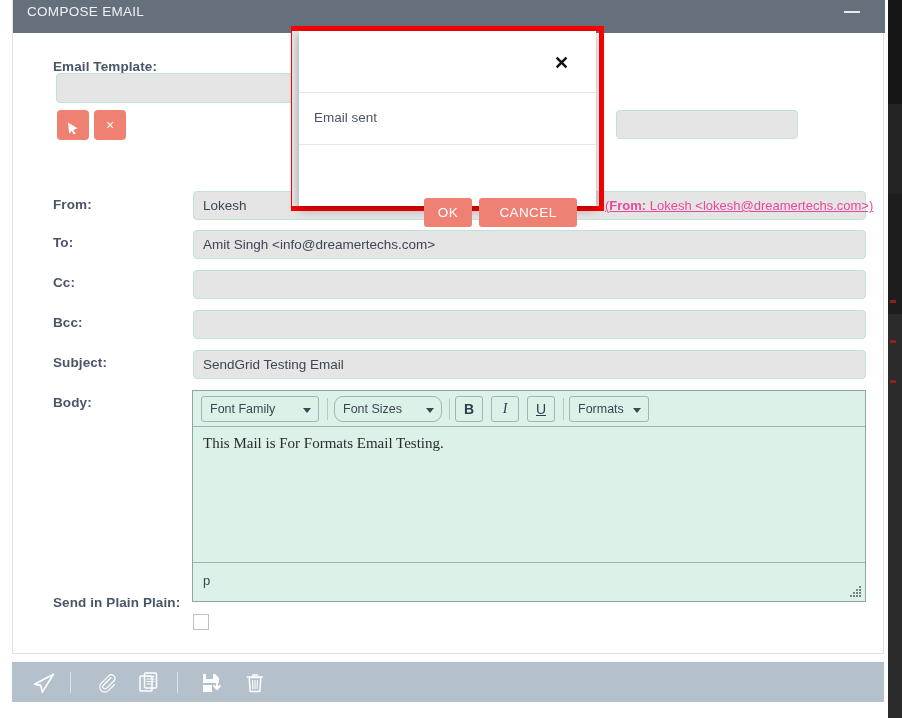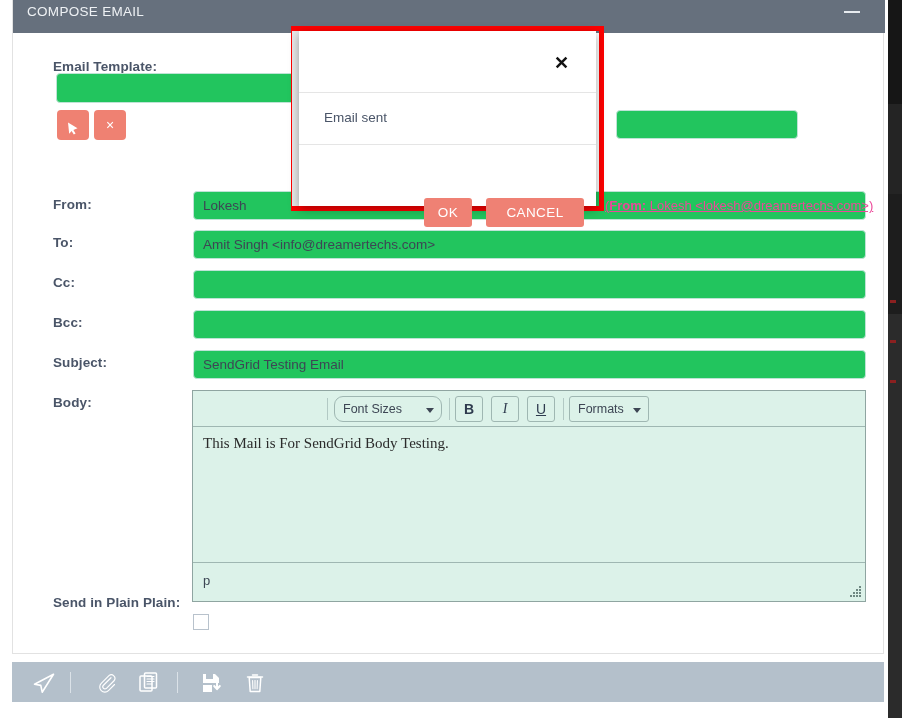--- a/index.html
+++ b/index.html
@@ -75,21 +75,21 @@
     position: absolute;
     font-size: 13.5px;
     font-weight: bold;
     color: #4a5568;
     letter-spacing: .1px;
   }
 
   .field {
     position: absolute;
     box-sizing: border-box;
-    background: #22c55e;
+    background: #e5e5e5;
     border: 1px solid #bfe3d6;
     border-radius: 4px;
     font-size: 13.5px;
     color: #3d4654;
     padding: 4px 9px;
     line-height: 20px;
     outline: none;
     font-family: "Liberation Sans", sans-serif;
   }
 
@@ -275,21 +275,21 @@
     color: #111111;
     cursor: pointer;
     line-height: 1;
   }
   #modal-body {
     position: absolute;
     left: 0; top: 62px;
     width: 297px; height: 52px;
     border-bottom: 1px solid #e5e5e5;
     box-sizing: border-box;
-    padding: 17px 15px 0 25px;
+    padding: 17px 15px 0 15px;
     font-size: 13.5px;
     color: #4a5568;
   }
   #modal-footer {
     position: absolute;
     left: 0; top: 114px;
     width: 297px; height: 61px;
   }
   .modal-btn {
     position: absolute;
@@ -354,38 +354,42 @@
     <div class="lbl" style="left:40px; top:293px;">Bcc:</div>
     <input class="field" style="left: 180px; top: 288px; width: 673px; height: 29px;" value="">
 
     <div class="lbl" style="left:40px; top:333px;">Subject:</div>
     <input class="field" style="left: 180px; top: 328px; width: 673px; height: 29px;" value="SendGrid Testing Email">
 
     <div class="lbl" style="left:40px; top:373px;">Body:</div>
 
     <div id="editor-box">
       <div id="editor-toolbar">
+        <div class="tb-sel" style="left:8px; width:118px;">
+          <span>Font Family</span>
+          <span class="caret"></span>
+        </div>
         <div class="tb-sep" style="left:134px;"></div>
         <div class="tb-sel" style="left:141px; width:108px;border-radius:9px;">
           <span>Font Sizes</span>
           <span class="caret"></span>
         </div>
         <div class="tb-sep" style="left:256px;"></div>
         <div class="tb-btn" style="left:262px; font-weight:bold;">B</div>
         <div class="tb-btn" style="left:298px; font-style:italic; font-family:'Liberation Serif',serif;">I</div>
         <div class="tb-btn" style="left:334px; text-decoration:underline;">U</div>
         <div class="tb-sep" style="left:370px;"></div>
         <div class="tb-sel" style="left:376px; width:80px; ">
           <span>Formats</span>
           <span class="caret" style="right:7px;"></span>
         </div>
       </div>
 
       <div id="editor-body">
-        <div>This Mail is For SendGrid Body Testing.</div>
+        <div>This Mail is For Formats Email Testing.</div>
       </div>
 
       <div id="editor-status">
         <span>p</span>
         <svg id="resize-grip" viewBox="0 0 12 12">
           <g fill="#5d7671">
             <rect x="9" y="0" width="2" height="2"></rect>
             <rect x="9" y="3" width="2" height="2"></rect>
               <rect x="6" y="3" width="2" height="2"></rect>
             <rect x="9" y="6" width="2" height="2"></rect>
@@ -445,17 +449,17 @@
 
 <div id="modal-left-scroll"></div>
 
 <div id="modal">
   <div id="modal-header">
     <span id="modal-close">✕</span>
   </div>
   <div id="modal-body">Email sent</div>
   <div id="modal-footer">
     <button class="modal-btn" style="left:125px; width:48px;">OK</button>
-    <button class="modal-btn" style="left:187px; width:98px;">CANCEL</button>
+    <button class="modal-btn" style="left:180px; width:98px;">CANCEL</button>
   </div>
 </div>
 
 <div id="modal-highlight"></div>
 
 </body></html>

